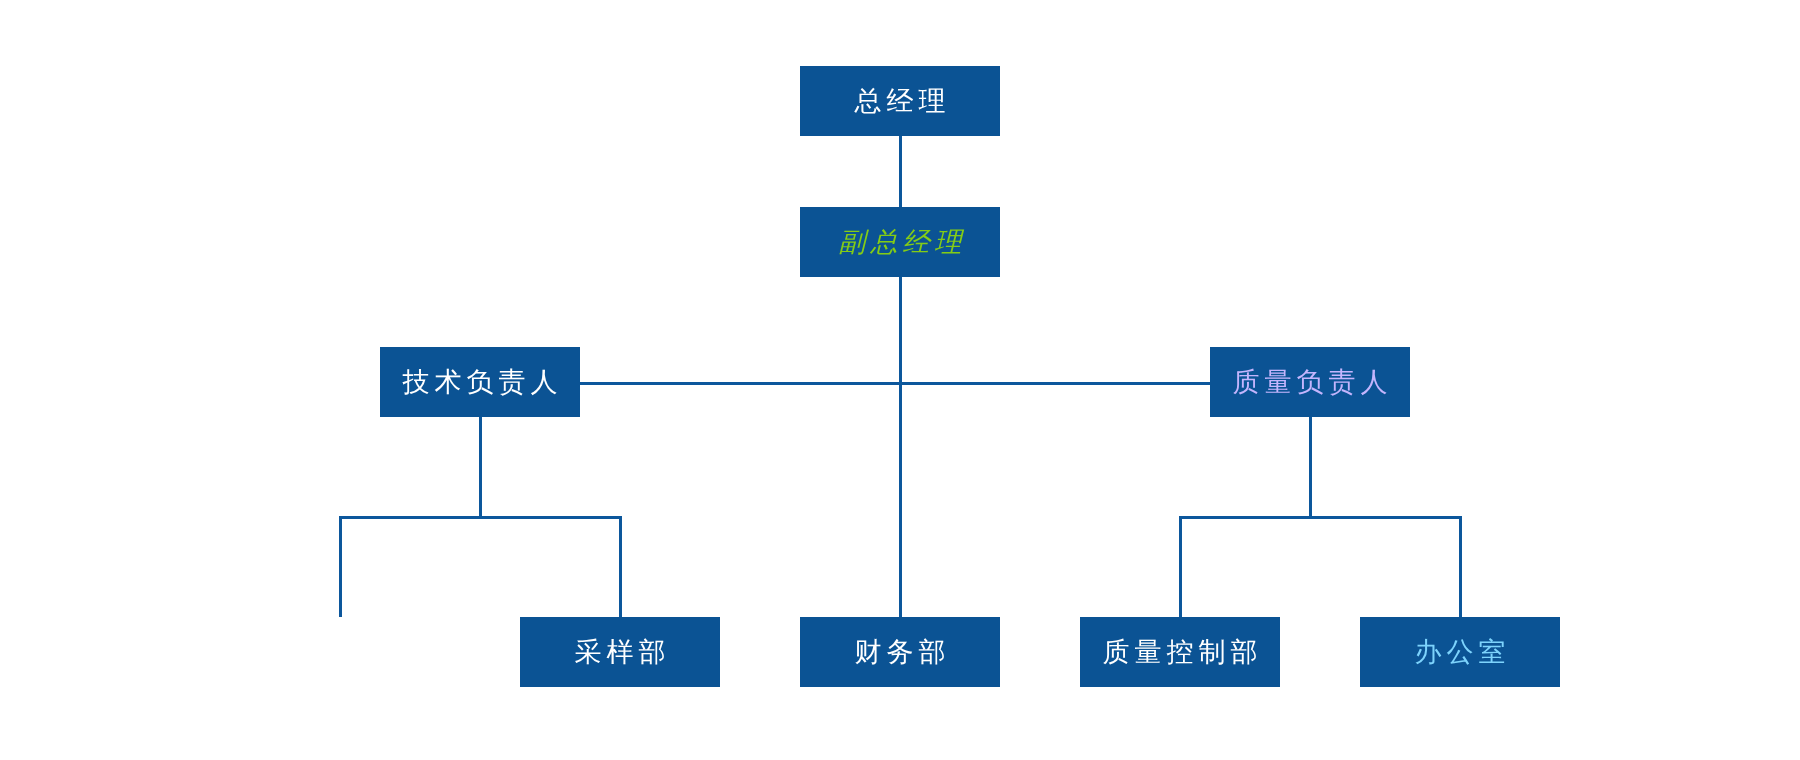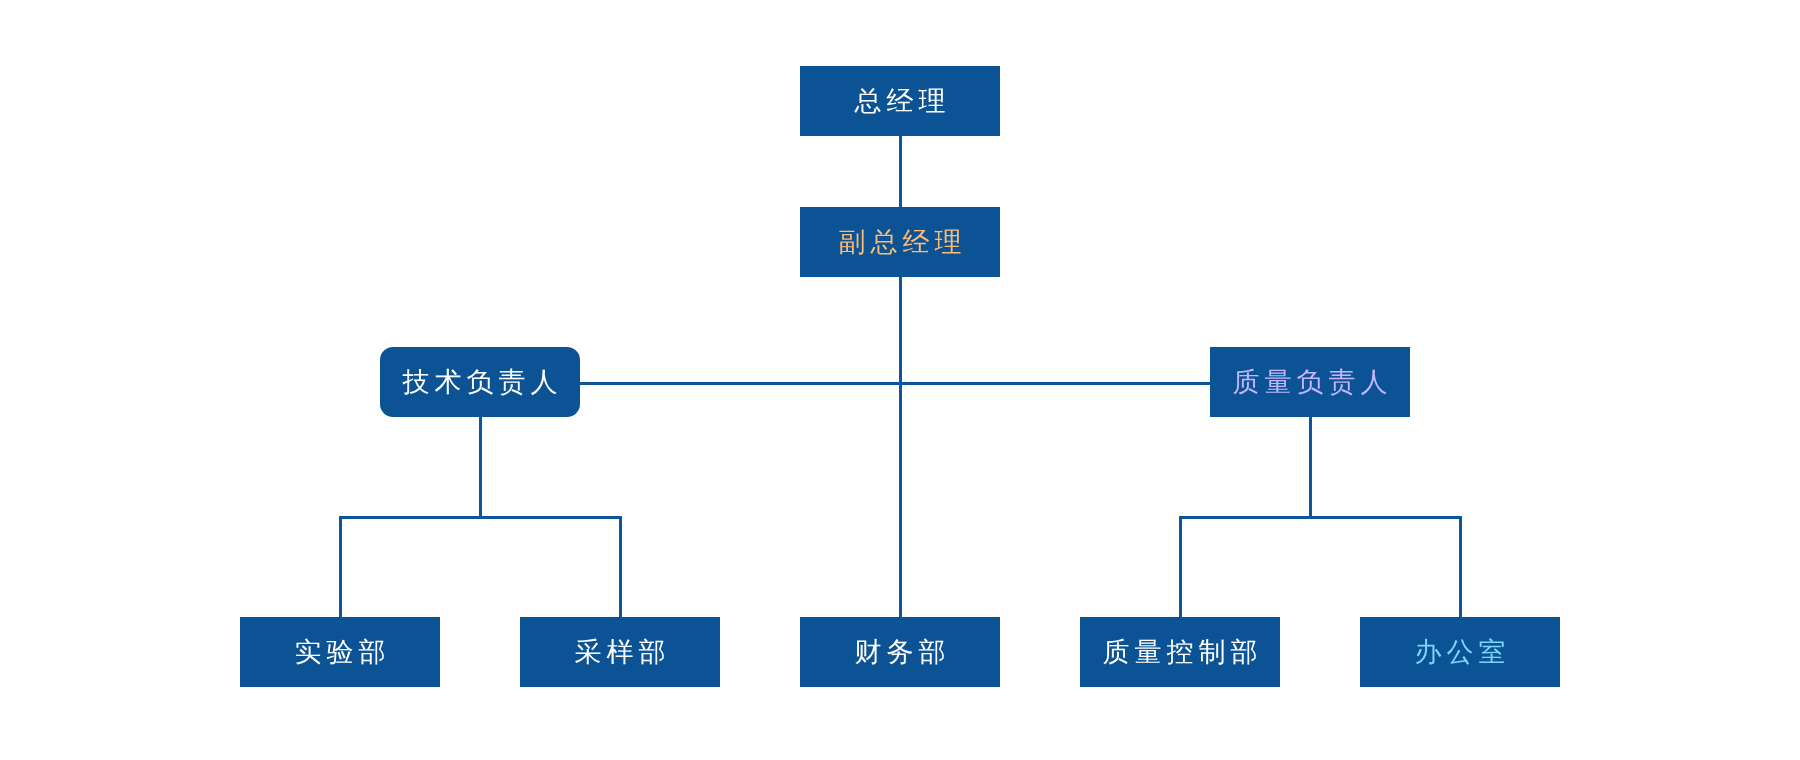--- a/index.html
+++ b/index.html
@@ -36,21 +36,21 @@
   .line {
     position: absolute;
     background: #0C579C;
   }
   .line.v { width: 3px; }
   .line.h { height: 3px; }
 
   
   .pos-gm       { left: 800px;  top: 66px;  }
   .pos-dgm      { left: 800px;  top: 207px; }
-  .pos-tech     { left: 380px;  top: 347px; border-radius: 13px; }
+  .pos-tech     { left: 380px;  top: 347px; }
   .pos-quality  { left: 1210px; top: 347px; }
   .pos-lab      { left: 240px;  top: 617px; }
   .pos-sampling { left: 520px;  top: 617px; }
   .pos-finance  { left: 800px;  top: 617px; }
   .pos-qc       { left: 1080px; top: 617px; text-align: center; }
   .pos-office   { left: 1360px; top: 617px; }
 
   
   .ln-gm-dgm        { left: 898.5px;  top: 136px;   height: 71px;  }
   .ln-center-drop   { left: 898.5px;  top: 277px;   height: 340px; }
@@ -77,31 +77,28 @@
   <div class="line v ln-lab-drop" style="background: rgb(12, 87, 156);"></div>
   <div class="line v ln-sampling-drop" style="background: rgb(12, 87, 156);"></div>
   <div class="line v ln-quality-drop" style="background: rgb(12, 87, 156);"></div>
   <div class="line h ln-right-h" style="background: rgb(12, 87, 156);"></div>
   <div class="line v ln-qc-drop" style="background: rgb(12, 87, 156);"></div>
   <div class="line v ln-office-drop" style="background: rgb(12, 87, 156);"></div>
 
   <div class="node pos-gm" style="background: rgb(11, 83, 148); color: rgb(255, 255, 255);">
     <span>总经理</span>
   </div>
-  <div class="node pos-dgm" style="background: rgb(11, 83, 148); color: #fdba74;">
+  <div class="node pos-dgm" style="background: rgb(11, 83, 148); color: #84cc16; font-style: italic;">
     <span>副总经理</span>
   </div>
   <div class="node pos-tech" style="background: rgb(11, 83, 148); color: rgb(255, 255, 255);">
     <span>技术负责人</span>
   </div>
   <div class="node pos-quality" style="background: rgb(11, 83, 148); color: #c4b5fd;">
     <span>质量负责人</span>
-  </div>
-  <div class="node pos-lab" style="background: rgb(11, 83, 148); color: rgb(255, 255, 255);">
-    <span>实验部</span>
   </div>
   <div class="node pos-sampling" style="background: rgb(11, 83, 148); color: rgb(255, 255, 255); align-items: center;">
     <span>采样部</span>
   </div>
   <div class="node pos-finance" style="background: rgb(11, 83, 148); color: rgb(255, 255, 255); font-family: Liberation Serif, serif;">
     <span>财务部</span>
   </div>
   <div class="node pos-qc" style="background: rgb(11, 83, 148); color: rgb(255, 255, 255);">
     <span>质量控制部</span>
   </div>

